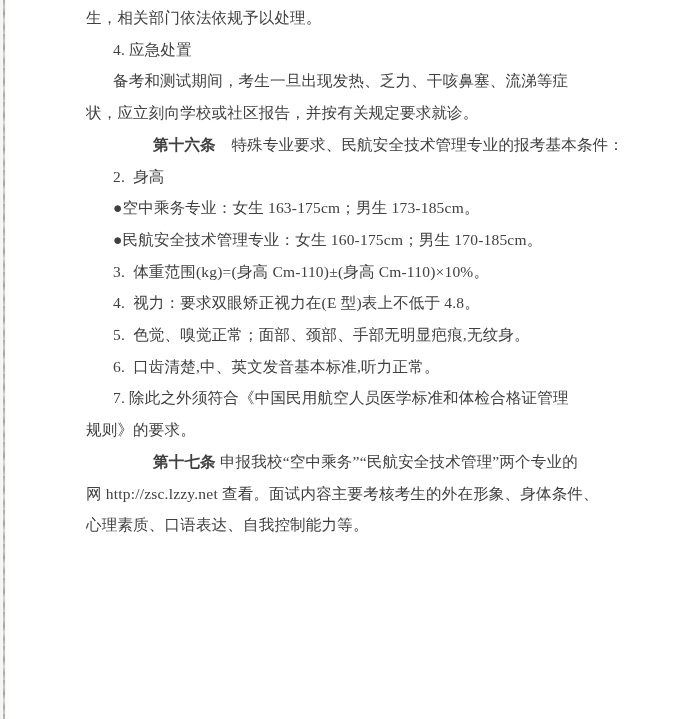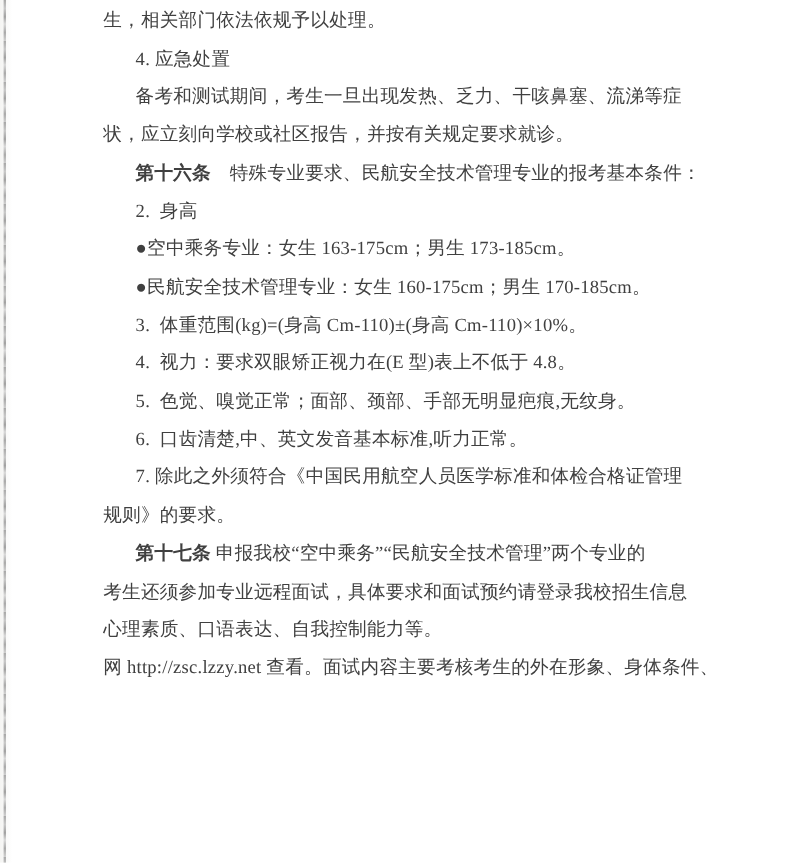--- a/index.html
+++ b/index.html
@@ -52,21 +52,21 @@
     font-family: "Liberation Sans", "DejaVu Sans", sans-serif;
     font-weight: bold;
     font-size: 20px;
     line-height: 32px;
     letter-spacing: 1.6px;
     color: #1e1e1e;
     text-align: center;
     margin: 11px 0 26px 50px;
     white-space: pre;
   }
-  .b { font-weight: bold; }
+  .b { font-weight: bold; margin-left: 40px; }
 </style>
 </head>
 <body>
 
 <div class="edge-band"></div>
 <div class="edge-line"></div>
 
 <div class="page" id="page">
     <div class="line role-body"><span>生，相关部门依法依规予以处理。</span></div>
     <div class="line role-indent"><span>4. 应急处置</span></div>
@@ -76,16 +76,15 @@
     <div class="line role-indent"><span>2.  身高</span></div>
     <div class="line role-indent"><span>●空中乘务专业：女生 163-175cm；男生 173-185cm。</span></div>
     <div class="line role-indent"><span>●民航安全技术管理专业：女生 160-175cm；男生 170-185cm。</span></div>
     <div class="line role-indent"><span>3.  体重范围(kg)=(身高 Cm-110)±(身高 Cm-110)×10%。</span></div>
     <div class="line role-indent"><span>4.  视力：要求双眼矫正视力在(E 型)表上不低于 4.8。</span></div>
     <div class="line role-indent"><span>5.  色觉、嗅觉正常；面部、颈部、手部无明显疤痕,无纹身。</span></div>
     <div class="line role-indent"><span>6.  口齿清楚,中、英文发音基本标准,听力正常。</span></div>
     <div class="line role-indent"><span>7. 除此之外须符合《中国民用航空人员医学标准和体检合格证管理</span></div>
     <div class="line role-body"><span>规则》的要求。</span></div>
     <div class="line role-indent"><span class="b">第十七条</span><span> 申报我校“空中乘务”“民航安全技术管理”两个专业的</span></div>
-    <div class="line role-body"><span>考生还须参加专业远程面试，具体要求和面试预约请登录我校招生信息</span></div>
+    <div class="line role-body"><span>网 http://zsc.lzzy.net 查看。面试内容主要考核考生的外在形象、身体条件、</span></div>
     <div class="line role-body"><span>心理素质、口语表达、自我控制能力等。</span></div>
-    <div class="line role-body"><span>网 http://zsc.lzzy.net 查看。面试内容主要考核考生的外在形象、身体条件、</span></div>
   </div>
 
 </body></html>

